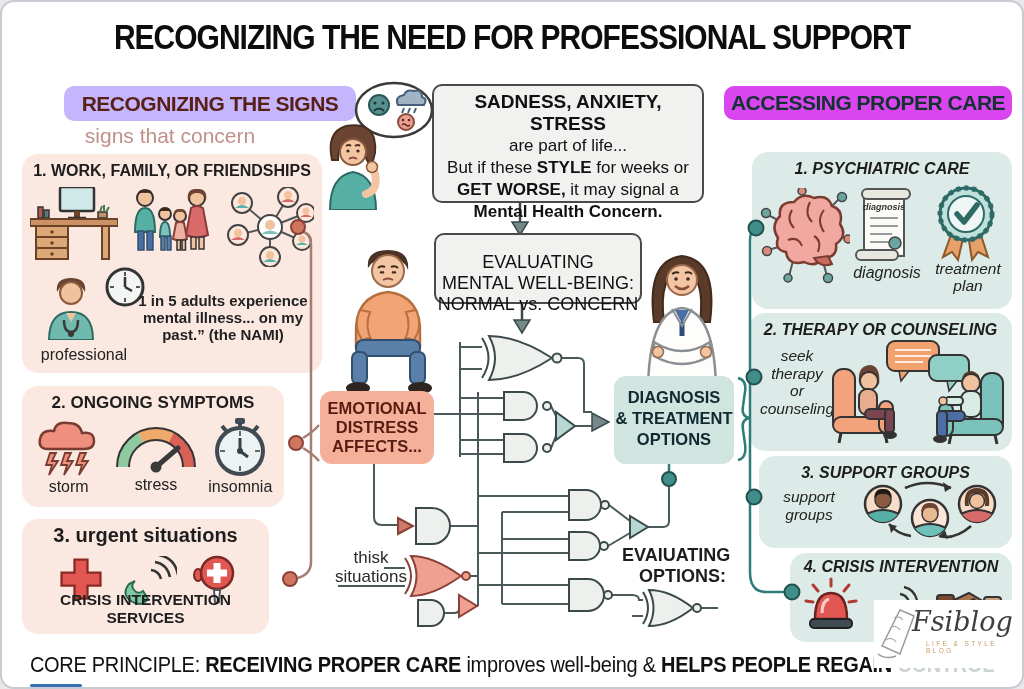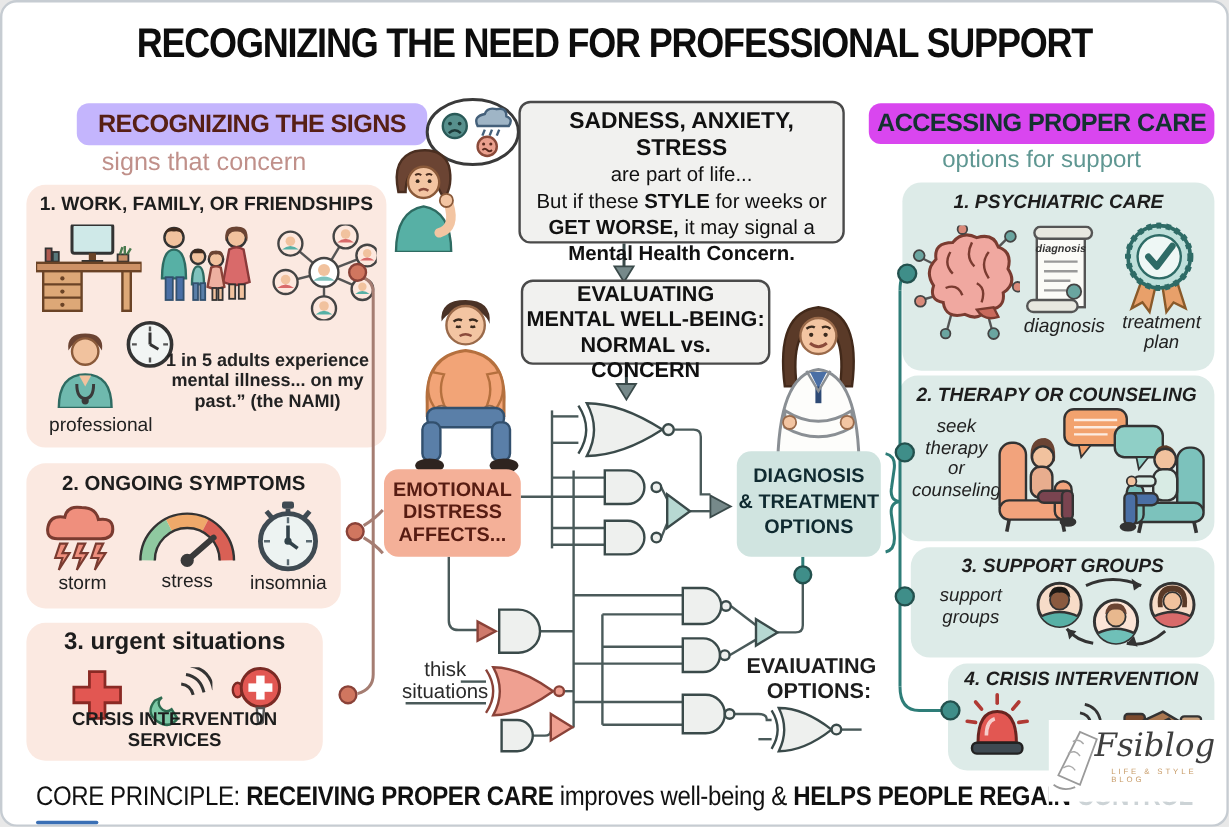--- a/index.html
+++ b/index.html
@@ -31,21 +31,21 @@
   .c3-h{padding-top:5px;font-size:20px;font-weight:700;}
   .c3-icons{position:absolute;top:34px;left:34px;right:30px;display:flex;justify-content:space-between;align-items:center;}
   .c3-footer{position:absolute;bottom:7px;width:100%;text-align:center;font-weight:800;font-size:15.5px;color:#1d1d1d;}
   
   .notebox{position:absolute;background:#f1f1ef;border:2px solid #4a4a4a;border-radius:10px;text-align:center;
     box-sizing:border-box;color:#111;z-index:4;}
   .intro-box{left:430px;top:82px;width:272px;height:119px;padding-top:5px;font-size:17px;line-height:22px;}
   .intro-l1{font-size:19px;font-weight:800;}
   .intro-b{font-weight:800;}
   .intro-l5{font-weight:800;}
-  .eval-box{left:432px;top:231px;width:208px;height:71px;padding-top:0;font-size:18px;font-weight:700;line-height:21px;}
+  .eval-box{left:432px;top:231px;width:208px;height:71px;padding-top:17px;font-size:18px;font-weight:400;line-height:21px;}
   .distress-box{position:absolute;left:318px;top:389px;width:114px;height:73px;background:#f4b098;border-radius:12px;
     color:#571c12;font-weight:800;font-size:16.5px;line-height:19px;text-align:center;padding-top:8px;
     box-sizing:border-box;z-index:4;}
   .diagnosis-box{position:absolute;left:612px;top:374px;width:120px;height:88px;background:#d0e4e0;border-radius:12px;
     color:#0f2a30;font-weight:800;font-size:16.5px;line-height:21px;text-align:center;padding-top:11px;
     box-sizing:border-box;z-index:4;}
   .risk-note{position:absolute;left:328px;top:546px;width:82px;text-align:center;font-size:17px;line-height:19px;
     color:#2a2a2a;z-index:4;}
   .options-note{position:absolute;left:620px;top:543px;width:104px;text-align:right;font-size:18px;font-weight:700;
     line-height:21px;color:#1d1d1d;z-index:4;}
@@ -472,21 +472,20 @@
     <div>thisk</div>
     <div>situations</div>
   </div>
 
   <div class="options-note">
     <div>EVAIUATING</div>
     <div>OPTIONS:</div>
   </div>
 
   <div class="pill-right">ACCESSING PROPER CARE</div>
-  <div class="sub-right">options for support</div>
 
   <div class="rcard rcard1">
     <div class="card-h r-h">1. PSYCHIATRIC CARE</div>
     <svg class="brain-pos" width="92" height="100" viewBox="0 0 92 100">
       <g stroke="#555" stroke-width="2">
         <line x1="20" y1="32" x2="8" y2="26"></line>
           <line x1="24" y1="58" x2="10" y2="62"></line>
         <line x1="46" y1="13" x2="44" y2="3"></line>
           <line x1="72" y1="20" x2="82" y2="10"></line>
         <line x1="80" y1="48" x2="89" y2="50"></line>

